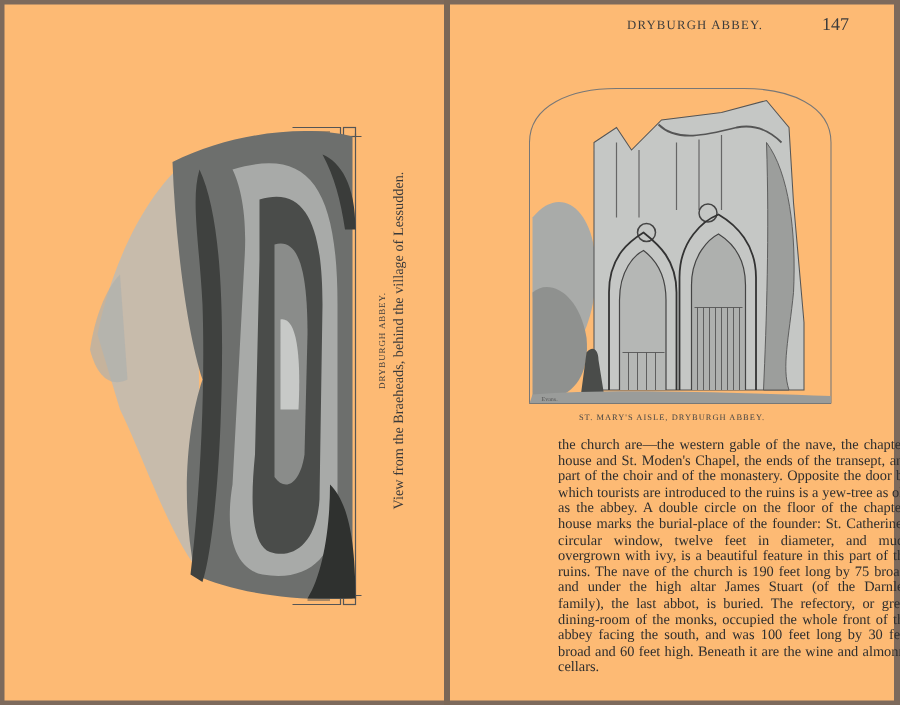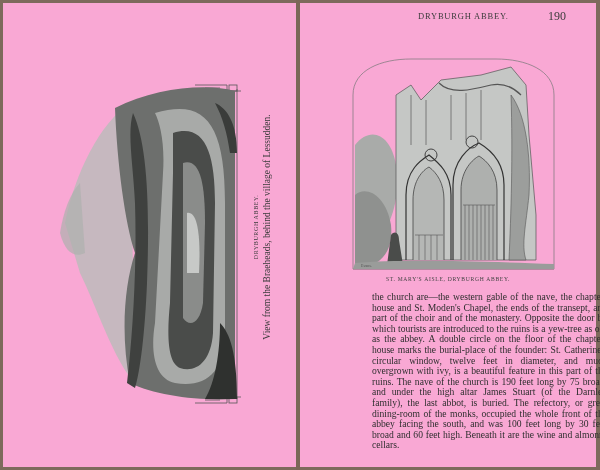--- a/index.html
+++ b/index.html
@@ -4,21 +4,21 @@
   <style>
     html, body { margin: 0; padding: 0; }
     body {
       width: 600px; height: 470px; overflow: hidden;
       background: #7d6a5c;
       position: relative;
       font-family: "Liberation Serif", "DejaVu Serif", serif;
     }
     .page {
       position: absolute; top: 3px; height: 464px;
-      background: #f9a8d4;
+      background: #fdba74;
     }
     #left-page { left: 3px; width: 293px; }
     #right-page { left: 300px; width: 296px; }
     .gutter { position: absolute; left: 296px; top: 0; width: 4px; height: 470px; background: #7a6757; }
 
     
     #left-illustration {
       position: absolute; left: 52px; top: 80px; width: 187px; height: 322px;
     }
     #left-illustration svg { width: 100%; height: 100%; display: block; }
@@ -94,21 +94,21 @@
       <div class="rot-sub">View from the Braeheads, behind the village of Lessudden.</div>
     </div>
   </div>
 </div>
 
 <div class="gutter"></div>
 
 <div class="page" id="right-page">
   <div class="running-head">
     <span class="rh-title">DRYBURGH ABBEY.</span>
-    <span class="rh-page">190</span>
+    <span class="rh-page">147</span>
   </div>
 
   <div id="right-illustration">
     <svg viewBox="0 0 205 218" xmlns="http://www.w3.org/2000/svg">
 
       <path d="M2 214 V40 C 2 15, 30 4, 60 4 H145 C 175 4, 203 15, 203 40 V214" fill="none" stroke="#777" stroke-width="0.7"></path>
       <line x1="2" y1="214" x2="203" y2="214" stroke="#555" stroke-width="0.8"></line>
 
       <path d="M4 90 C 20 70, 40 80, 45 110 C 50 140, 40 170, 30 180 C 15 175, 5 160, 4 140 Z" fill="#a9aba9"></path>
       <path d="M4 140 C 15 130, 35 140, 40 170 C 42 190, 35 205, 20 210 L 4 210 Z" fill="#8f918f"></path>

